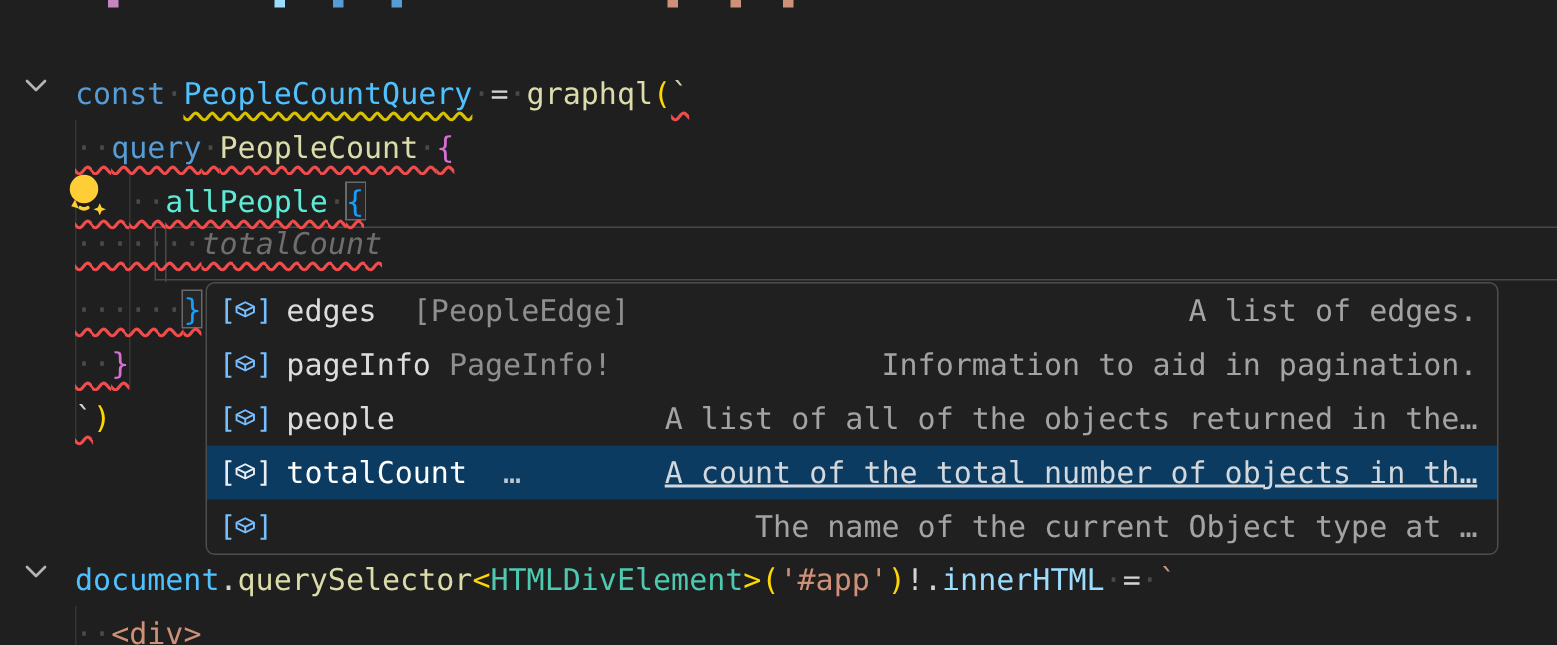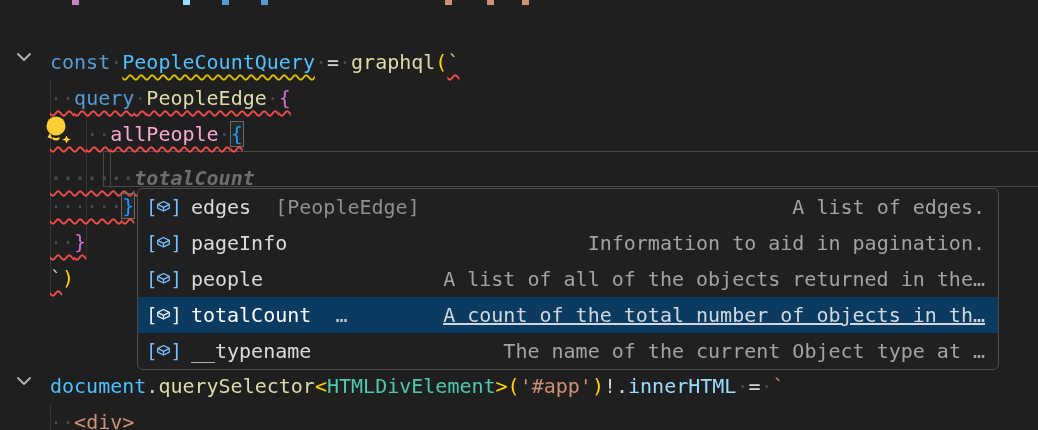--- a/index.html
+++ b/index.html
@@ -87,23 +87,23 @@
 
   <div class="guide" style="left:50px;top:80px;height:216px;"></div>
   <div class="guide" style="left:50px;top:404px;height:26px;"></div>
   <div class="guide" style="left:86px;top:116px;height:144px;"></div>
   <div class="guide active" style="left:110px;top:152px;height:36px;"></div>
 
   <div class="cur-line"></div>
 
   <div id="code-layer">
       <div class="code-line" style="top: 44px;"><span style="color: rgb(86, 156, 214);">const</span><span class="ws">·</span><span class="sq-yellow" style="color: rgb(79, 193, 255);">PeopleCountQuery</span><span class="ws">·</span><span style="color: rgb(212, 212, 212);">=</span><span class="ws">·</span><span style="color: rgb(220, 220, 170);">graphql</span><span style="color: rgb(255, 215, 0);">(</span><span class="sq-red" style="color: rgb(216, 208, 164);">`</span></div>
-      <div class="code-line" style="top: 80px;"><span class="ws sq-red">··</span><span class="sq-red" style="color: rgb(86, 156, 214);">query</span><span class="ws sq-red">·</span><span class="sq-red" style="color: rgb(220, 220, 170);">PeopleEdge</span><span class="ws sq-red">·</span><span class="sq-red" style="color: rgb(214, 112, 214);">{</span></div>
-      <div class="code-line" style="top: 116px;"><span class="sq-red">&nbsp;&nbsp;&nbsp;</span><span class="ws sq-red">··</span><span class="sq-red" style="color: #f9a8d4;">allPeople</span><span class="ws sq-red">·</span><span class="bbox sq-red" style="color: rgb(23, 159, 255);">{</span></div>
-      <div class="code-line" style="top: 160px; font-weight: bold;"><span class="ws sq-red">·······</span><span class="it sq-red" style="color: rgb(110, 110, 110);">totalCount</span></div>
+      <div class="code-line" style="top: 80px;"><span class="ws sq-red">··</span><span class="sq-red" style="color: rgb(86, 156, 214);">query</span><span class="ws sq-red">·</span><span class="sq-red" style="color: rgb(220, 220, 170);">PeopleCount</span><span class="ws sq-red">·</span><span class="sq-red" style="color: rgb(214, 112, 214);">{</span></div>
+      <div class="code-line" style="top: 116px;"><span class="sq-red">&nbsp;&nbsp;&nbsp;</span><span class="ws sq-red">··</span><span class="sq-red" style="color: #5eead4;">allPeople</span><span class="ws sq-red">·</span><span class="bbox sq-red" style="color: rgb(23, 159, 255);">{</span></div>
+      <div class="code-line" style="top: 144px;"><span class="ws sq-red">·······</span><span class="it sq-red" style="color: rgb(110, 110, 110);">totalCount</span></div>
       <div class="code-line" style="top: 188px;"><span class="ws sq-red">······</span><span class="bbox sq-red" style="color: rgb(23, 159, 255);">}</span></div>
       <div class="code-line" style="top: 224px;"><span class="ws sq-red">··</span><span class="sq-red" style="color: rgb(214, 112, 214);">}</span></div>
       <div class="code-line" style="top: 260px;"><span class="sq-red" style="color: rgb(212, 212, 212);">`</span><span style="color: rgb(255, 215, 0);">)</span></div>
       <div class="code-line" style="top: 368px;"><span style="color: rgb(79, 193, 255);">document</span><span style="color: rgb(212, 212, 212);">.</span><span style="color: rgb(220, 220, 170);">querySelector</span><span style="color: rgb(255, 215, 0);">&lt;</span><span style="color: rgb(78, 201, 176);">HTMLDivElement</span><span style="color: rgb(255, 215, 0);">&gt;</span><span style="color: rgb(255, 215, 0);">(</span><span style="color: rgb(206, 145, 120);">'#app'</span><span style="color: rgb(255, 215, 0);">)</span><span style="color: rgb(212, 212, 212);">!</span><span style="color: rgb(212, 212, 212);">.</span><span style="color: rgb(156, 220, 254);">innerHTML</span><span class="ws">·</span><span style="color: rgb(212, 212, 212);">=</span><span class="ws">·</span><span style="color: rgb(206, 145, 120);">`</span></div>
       <div class="code-line" style="top: 404px;"><span class="ws">··</span><span style="color: rgb(206, 145, 120);">&lt;div&gt;</span></div>
     </div>
 
   <svg class="chev" style="top:49px;" viewBox="0 0 18 16">
     <path d="M3 5 l6 6 6-6" fill="none" stroke="#b5b5b5" stroke-width="1.8" stroke-linecap="round" stroke-linejoin="round"></path>
   </svg>
@@ -137,20 +137,21 @@
       <span class="ficon">
         <span class="br">[</span>
         <svg width="15" height="14" viewBox="0 0 15 13">
           <path d="M7.5 1 L13.3 3.9 L7.5 6.8 L1.7 3.9 Z" fill="none" stroke="currentColor" stroke-width="1.3" stroke-linejoin="round"></path>
           <path d="M1.7 3.9 V7.6 L7.5 10.5 L13.3 7.6 V3.9" fill="none" stroke="currentColor" stroke-width="1.3" stroke-linejoin="round"></path>
           <path d="M7.5 6.8 V10.5" fill="none" stroke="currentColor" stroke-width="1.3"></path>
         </svg>
         <span class="br">]</span>
       </span>
       <span class="lab">pageInfo</span>
+      <span class="typ"> PageInfo!</span>
       <span class="dsc">Information to aid in pagination.</span>
     </div>
       <div class="srow">
       <span class="ficon">
         <span class="br">[</span>
         <svg width="15" height="14" viewBox="0 0 15 13">
           <path d="M7.5 1 L13.3 3.9 L7.5 6.8 L1.7 3.9 Z" fill="none" stroke="currentColor" stroke-width="1.3" stroke-linejoin="round"></path>
           <path d="M1.7 3.9 V7.6 L7.5 10.5 L13.3 7.6 V3.9" fill="none" stroke="currentColor" stroke-width="1.3" stroke-linejoin="round"></path>
           <path d="M7.5 6.8 V10.5" fill="none" stroke="currentColor" stroke-width="1.3"></path>
         </svg>
@@ -176,18 +177,17 @@
       <div class="srow">
       <span class="ficon">
         <span class="br">[</span>
         <svg width="15" height="14" viewBox="0 0 15 13">
           <path d="M7.5 1 L13.3 3.9 L7.5 6.8 L1.7 3.9 Z" fill="none" stroke="currentColor" stroke-width="1.3" stroke-linejoin="round"></path>
           <path d="M1.7 3.9 V7.6 L7.5 10.5 L13.3 7.6 V3.9" fill="none" stroke="currentColor" stroke-width="1.3" stroke-linejoin="round"></path>
           <path d="M7.5 6.8 V10.5" fill="none" stroke="currentColor" stroke-width="1.3"></path>
         </svg>
         <span class="br">]</span>
       </span>
-      <span class="lab">__typename</span>
       <span class="dsc">The name of the current Object type at …</span>
     </div>
     </div>
 
 </div>
 
 </body></html>

